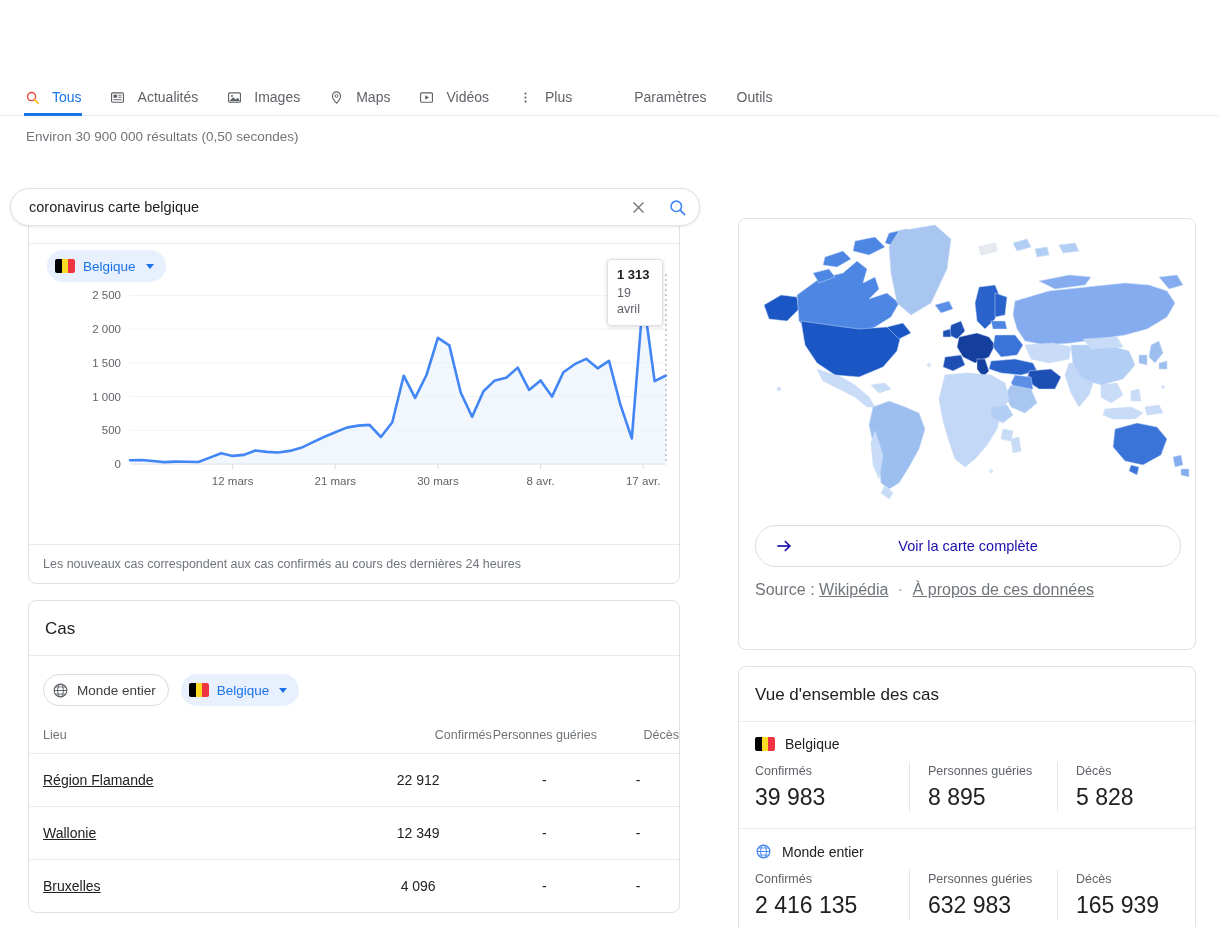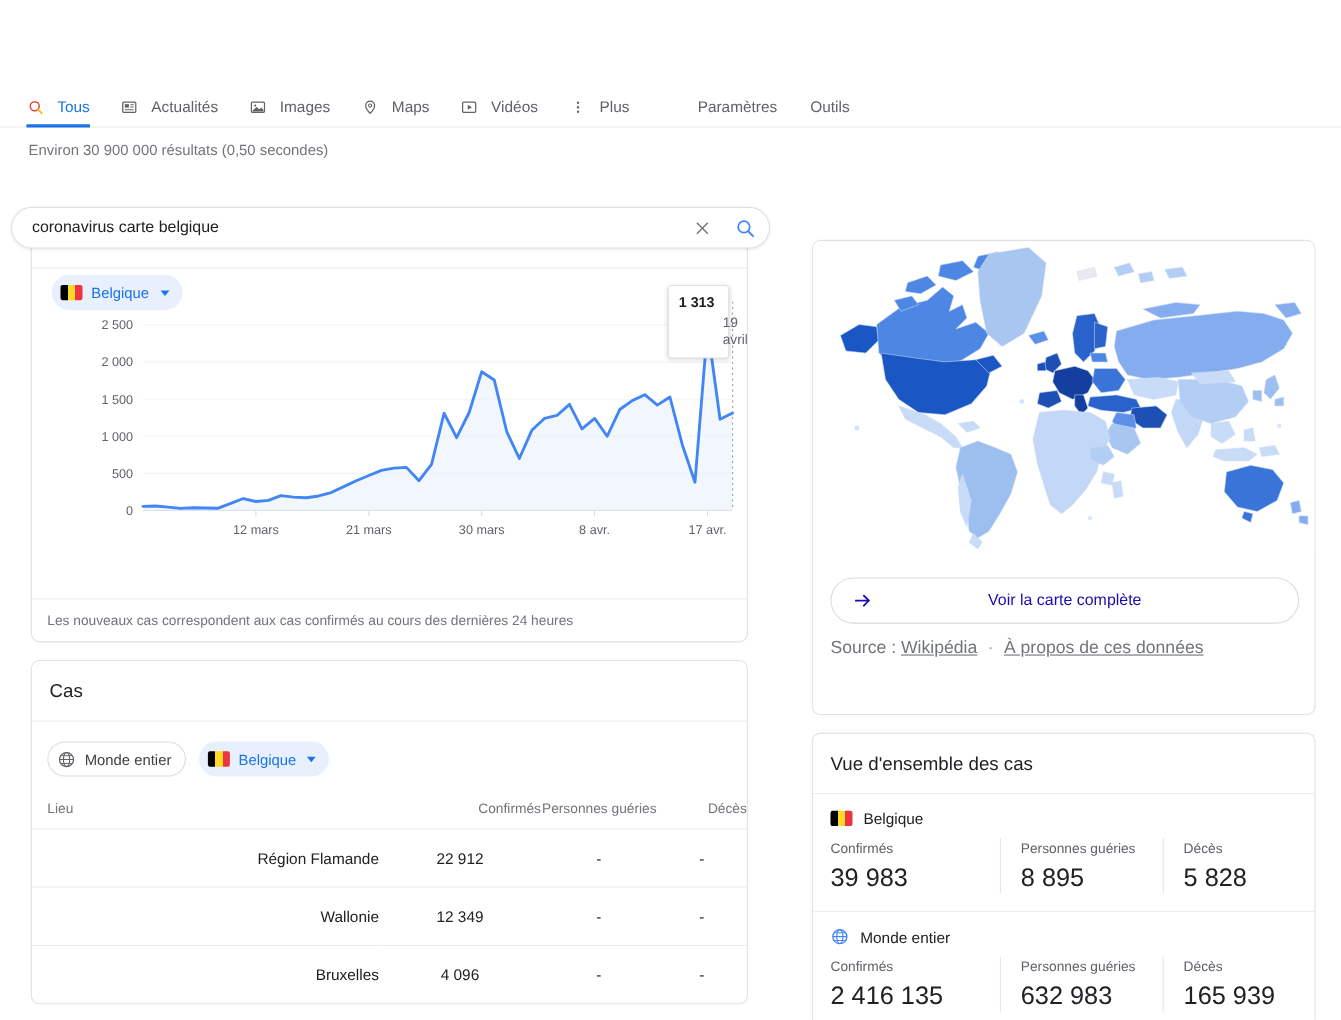--- a/index.html
+++ b/index.html
@@ -90,21 +90,21 @@
   .chip-region { position: absolute; left: 18px; top: 31px; }
 
   .tooltip {
     position: absolute; left: 578px; top: 40px;
     width: 56px; padding: 7px 9px 8px 9px;
     background: #fff; border: 1px solid #e0e0e0; border-radius: 4px;
     box-shadow: 0 1px 4px rgba(0,0,0,.14);
     z-index: 6;
   }
   .tooltip .tt-val { font-size: 13px; font-weight: bold; color: #202124; line-height: 16px; }
-  .tooltip .tt-date { font-size: 12.5px; color: #5f6368; line-height: 16px; margin-top: 2px; margin-left: 40px; }
+  .tooltip .tt-date { font-size: 12.5px; color: #5f6368; line-height: 16px; margin-top: 2px; }
 
   .chartbox { position: absolute; left: 0; top: 55px; width: 650px; height: 255px; }
 
   .trend-foot {
     position: absolute; left: 0; bottom: 0; width: 100%;
     border-top: 1px solid #ebebeb; padding: 10px 14px 10px 14px;
     font-size: 12.5px; color: #70757a; line-height: 18px;
   }
   .trend-foot a { color: #70757a; text-decoration: underline; }
   .sep { padding: 0 5px; color: #9aa0a6; }
@@ -119,21 +119,21 @@
   table.cas-table th {
     font-weight: normal; font-size: 12.5px; color: #70757a;
     text-align: right; padding: 6px 0 10px 0; vertical-align: bottom;
     line-height: 15px;
   }
   table.cas-table th.c-lieu { text-align: left; padding-left: 14px; }
   table.cas-table td {
     font-size: 14px; color: #202124; text-align: center;
     padding: 18px 0 18px 0; border-top: 1px solid #ebebeb;
   }
-  table.cas-table td.c-lieu { text-align: right; padding-left: 14px; }
+  table.cas-table td.c-lieu { text-align: left; padding-left: 14px; text-decoration: underline; }
   .w-lieu { width: 300px; }
   .w-conf { width: 140px; padding-right: 4px; }
   .w-guer { width: 100px; padding-right: 6px; }
   .w-dece { width: 78px; padding-right: 16px; }
 
   
   .map-card { height: 432px; position: relative; }
   .map-area { height: 288px; position: relative; overflow: hidden; background:#fff; }
   .map-area svg { position: absolute; left: 0; top: -2px; }
 

